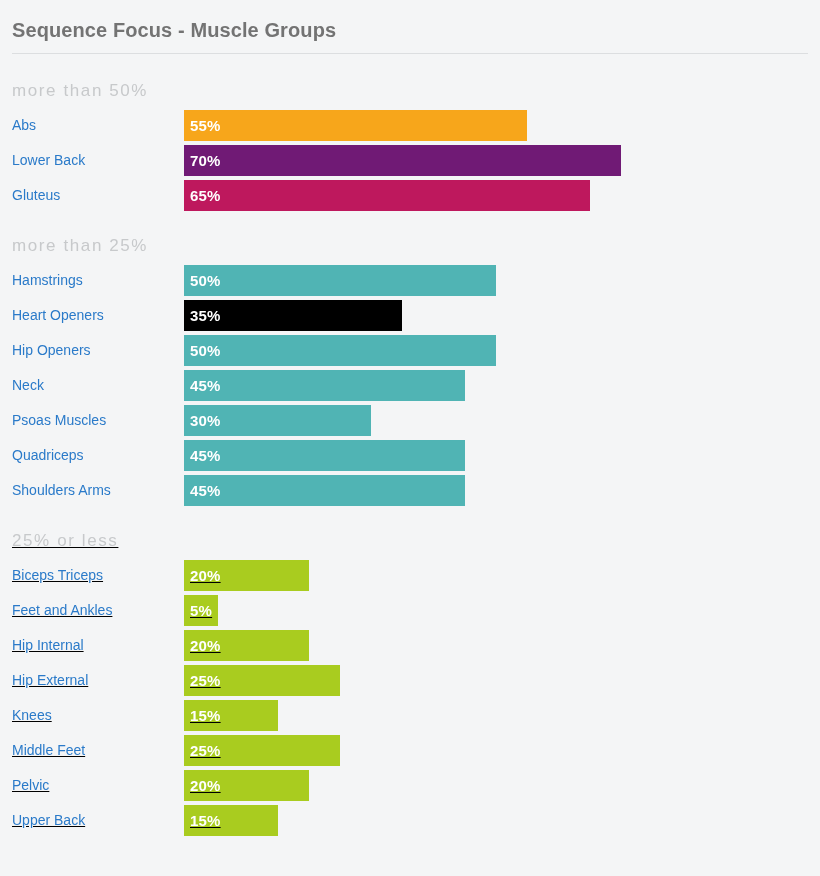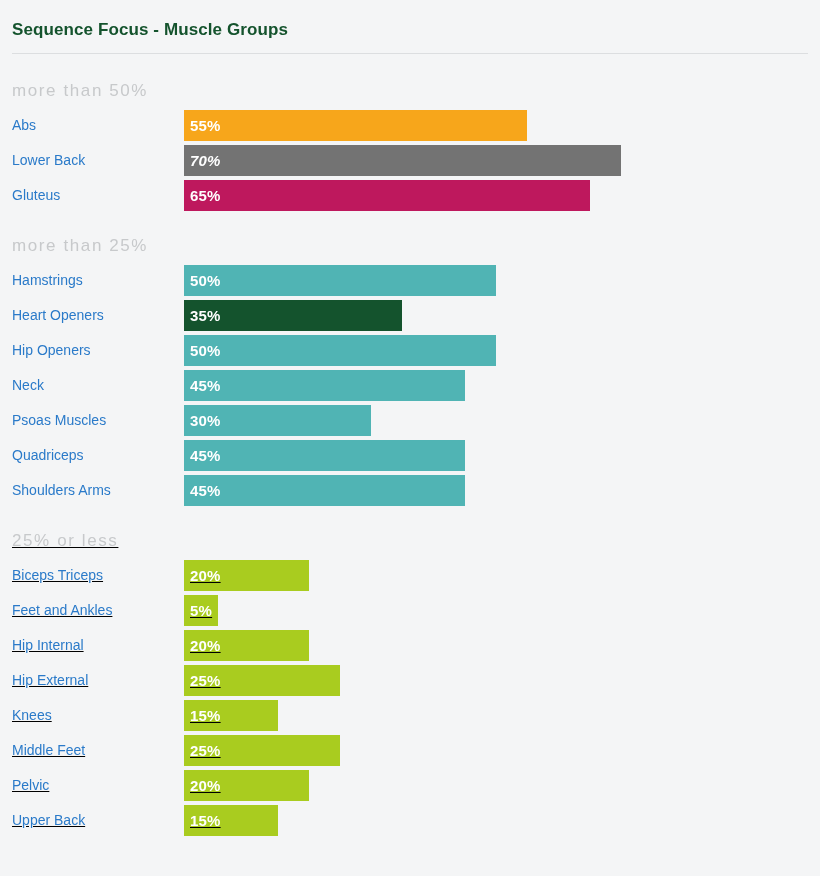--- a/index.html
+++ b/index.html
@@ -19,23 +19,23 @@
     width: 820px;
     height: 876px;
     box-sizing: border-box;
   }
 
   
   .header {
     padding: 18px 12px 0 12px;
   }
   .page-title {
-    font-size: 17px;
+    font-size: 20px;
     font-weight: bold;
-    color: #14532d;
+    color: #737373;
     letter-spacing: 0.1px;
     line-height: 24px;
     margin: 0;
   }
   .title-divider {
     margin: 11px 0 0 0;
     height: 1px;
     background: #dcdee0;
     width: 796px;
   }
@@ -117,21 +117,21 @@
           <div class="row-label">Abs</div>
           <div class="bar-track">
             <div class="bar" style="background: rgb(247, 166, 27); width: 55%;">
               <span class="bar-value">55%</span>
             </div>
           </div>
         </div>
         <div class="row">
           <div class="row-label">Lower Back</div>
           <div class="bar-track">
-            <div class="bar" style="background: #737373; width: 70%; font-style: italic;">
+            <div class="bar" style="background: #701a75; width: 70%;">
               <span class="bar-value">70%</span>
             </div>
           </div>
         </div>
         <div class="row">
           <div class="row-label">Gluteus</div>
           <div class="bar-track">
             <div class="bar" style="background: #be185d; width: 65%;">
               <span class="bar-value">65%</span>
             </div>
@@ -144,21 +144,21 @@
           <div class="row-label">Hamstrings</div>
           <div class="bar-track">
             <div class="bar" style="background: rgb(80, 180, 180); width: 50%;">
               <span class="bar-value">50%</span>
             </div>
           </div>
         </div>
         <div class="row">
           <div class="row-label">Heart Openers</div>
           <div class="bar-track">
-            <div class="bar" style="background: #14532d; width: 35%;">
+            <div class="bar" style="background: #000000; width: 35%;">
               <span class="bar-value">35%</span>
             </div>
           </div>
         </div>
         <div class="row">
           <div class="row-label">Hip Openers</div>
           <div class="bar-track">
             <div class="bar" style="background: rgb(80, 180, 180); width: 50%;">
               <span class="bar-value">50%</span>
             </div>

